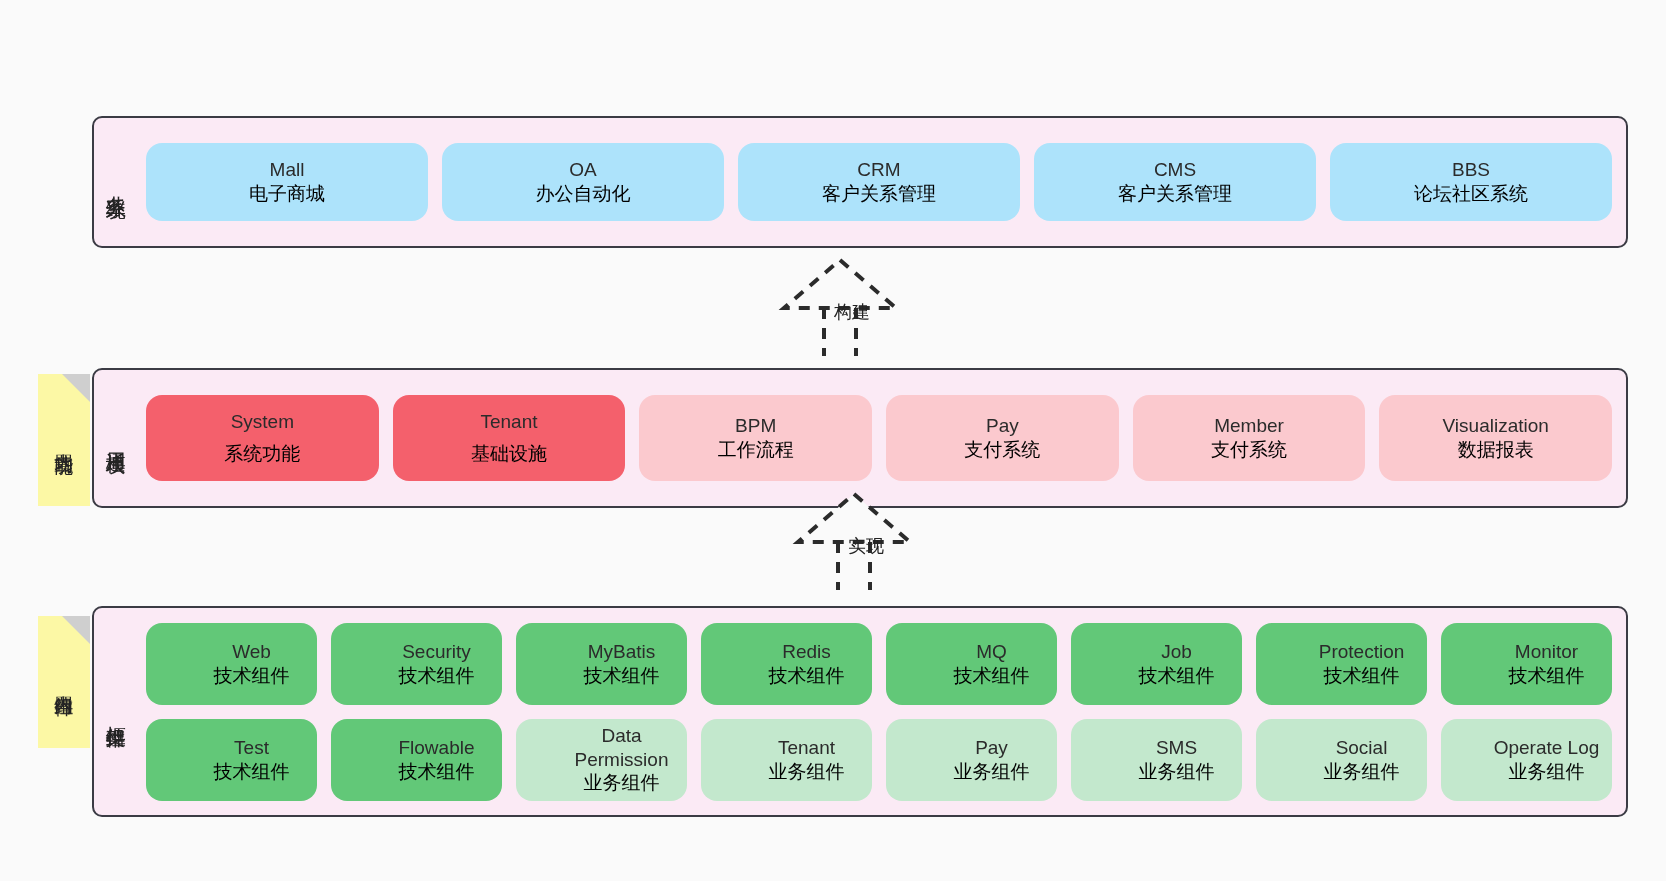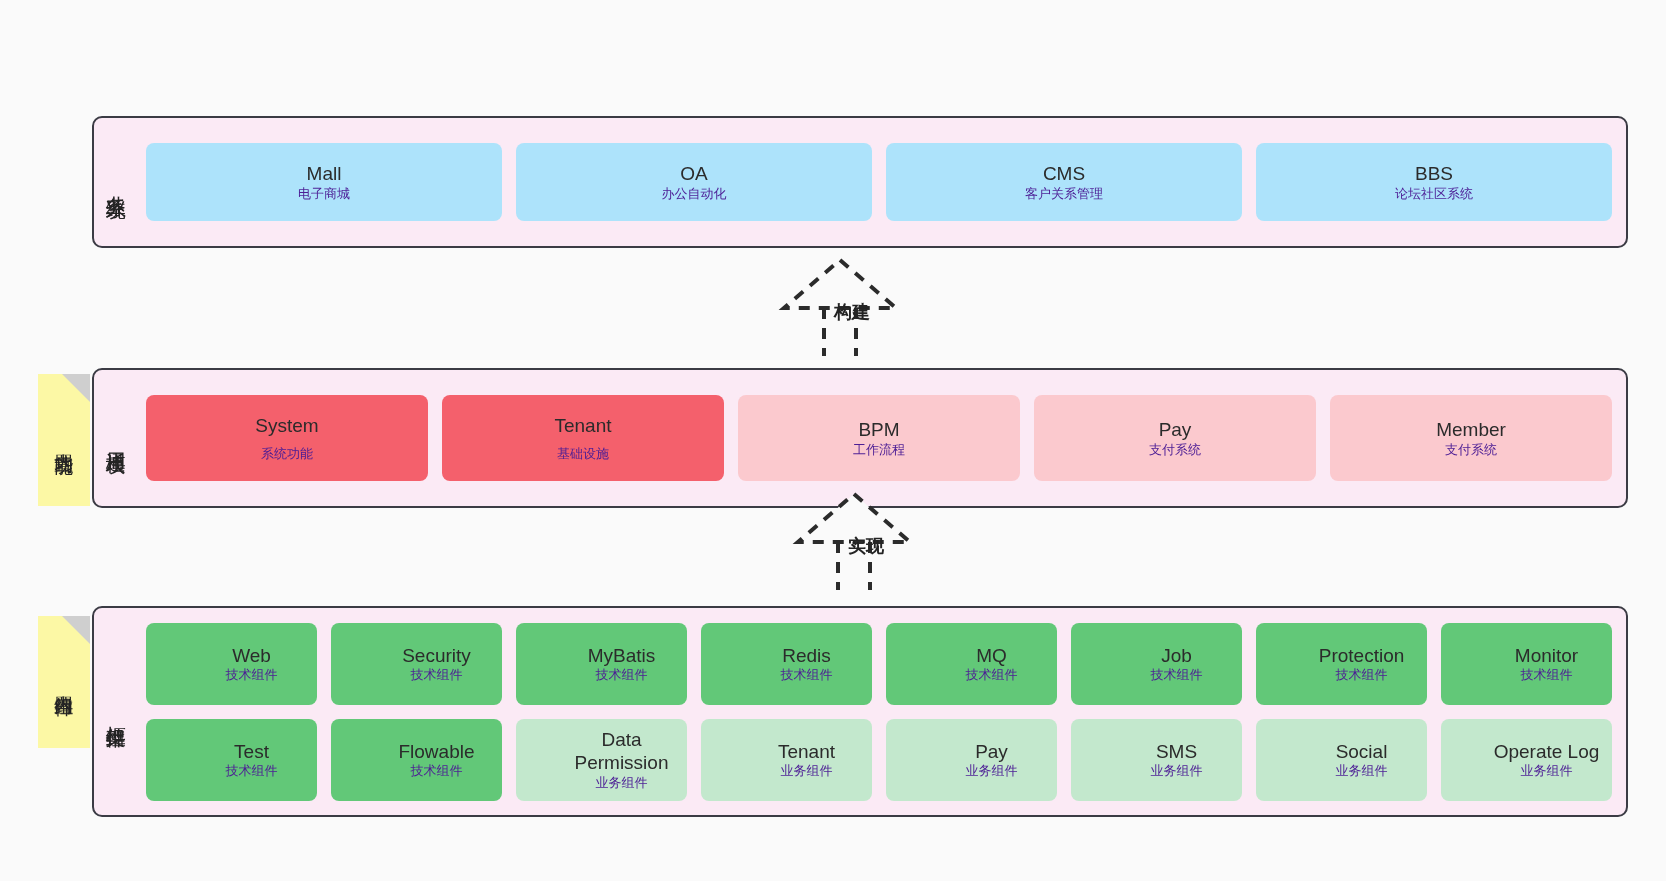--- a/index.html
+++ b/index.html
@@ -68,36 +68,36 @@
     align-items: stretch;
     justify-content: space-between;
     width: 100%;
     gap: 14px;
   }
 
   
   .card {
     flex: 1 1 0;
     box-sizing: border-box;
-    border-radius: 8px;
+    border-radius: 16px;
     display: flex;
     flex-direction: column;
     align-items: center;
     justify-content: center;
     text-align: center;
     line-height: 1.25;
     padding: 6px 4px;
   }
   .card .en {
     font-size: 19px;
     color: #2b2b2b;
   }
   .card .cn {
-    font-size: 13px;
-    color: #4c1d95;
+    font-size: 19px;
+    color: #000000;
   }
 
   .h-biz   { height: 78px; }
   .h-mod   { height: 86px; }
   .h-comp  { height: 82px; padding-left: 44px; }
 
   .c-blue      { background: #ade3fb; }
   .c-red       { background: #f4606c; gap: 8px; }
   .c-pink      { background: #fbc9ce; }
   .c-green     { background: #62c878; }
@@ -134,21 +134,20 @@
   .sticky .note-text {
     position: relative;
     z-index: 2;
   }
 
   
   .arrow {
     position: absolute;
     width: 180px;
     height: 100px;
-    font-weight: bold;
   }
   .arrow svg {
     position: absolute;
     left: 0;
     top: 0;
     overflow: visible;
   }
   .arrow-label {
     position: absolute;
     left: 50%;
@@ -171,20 +170,24 @@
     <div class="layer-body">
       <div class="card c-blue h-biz">
         <span class="en">Mall</span>
         <span class="cn">电子商城</span>
       </div>
       <div class="card c-blue h-biz">
         <span class="en">OA</span>
         <span class="cn">办公自动化</span>
       </div>
       <div class="card c-blue h-biz">
+        <span class="en">CRM</span>
+        <span class="cn">客户关系管理</span>
+      </div>
+      <div class="card c-blue h-biz">
         <span class="en">CMS</span>
         <span class="cn">客户关系管理</span>
       </div>
       <div class="card c-blue h-biz">
         <span class="en">BBS</span>
         <span class="cn">论坛社区系统</span>
       </div>
     </div>
   </div>
 
@@ -216,20 +219,24 @@
         <span class="cn">工作流程</span>
       </div>
       <div class="card c-pink h-mod">
         <span class="en">Pay</span>
         <span class="cn">支付系统</span>
       </div>
       <div class="card c-pink h-mod">
         <span class="en">Member</span>
         <span class="cn">支付系统</span>
       </div>
+      <div class="card c-pink h-mod">
+        <span class="en">Visualization</span>
+        <span class="cn">数据报表</span>
+      </div>
     </div>
   </div>
 
   <div class="arrow" style="left:764px; top:490px;">
     <svg width="180" height="100" viewBox="0 0 180 100" fill="none">
       <path d="M90 4 L146 52 L34 52 Z" stroke="#2b2b2b" stroke-width="4" stroke-dasharray="11 9" fill="#fafafa" stroke-linejoin="miter"></path>
       <path d="M74 52 L74 100 M106 52 L106 100" stroke="#2b2b2b" stroke-width="4" stroke-dasharray="11 9"></path>
     </svg>
     <span class="arrow-label">实现</span>
   </div>

